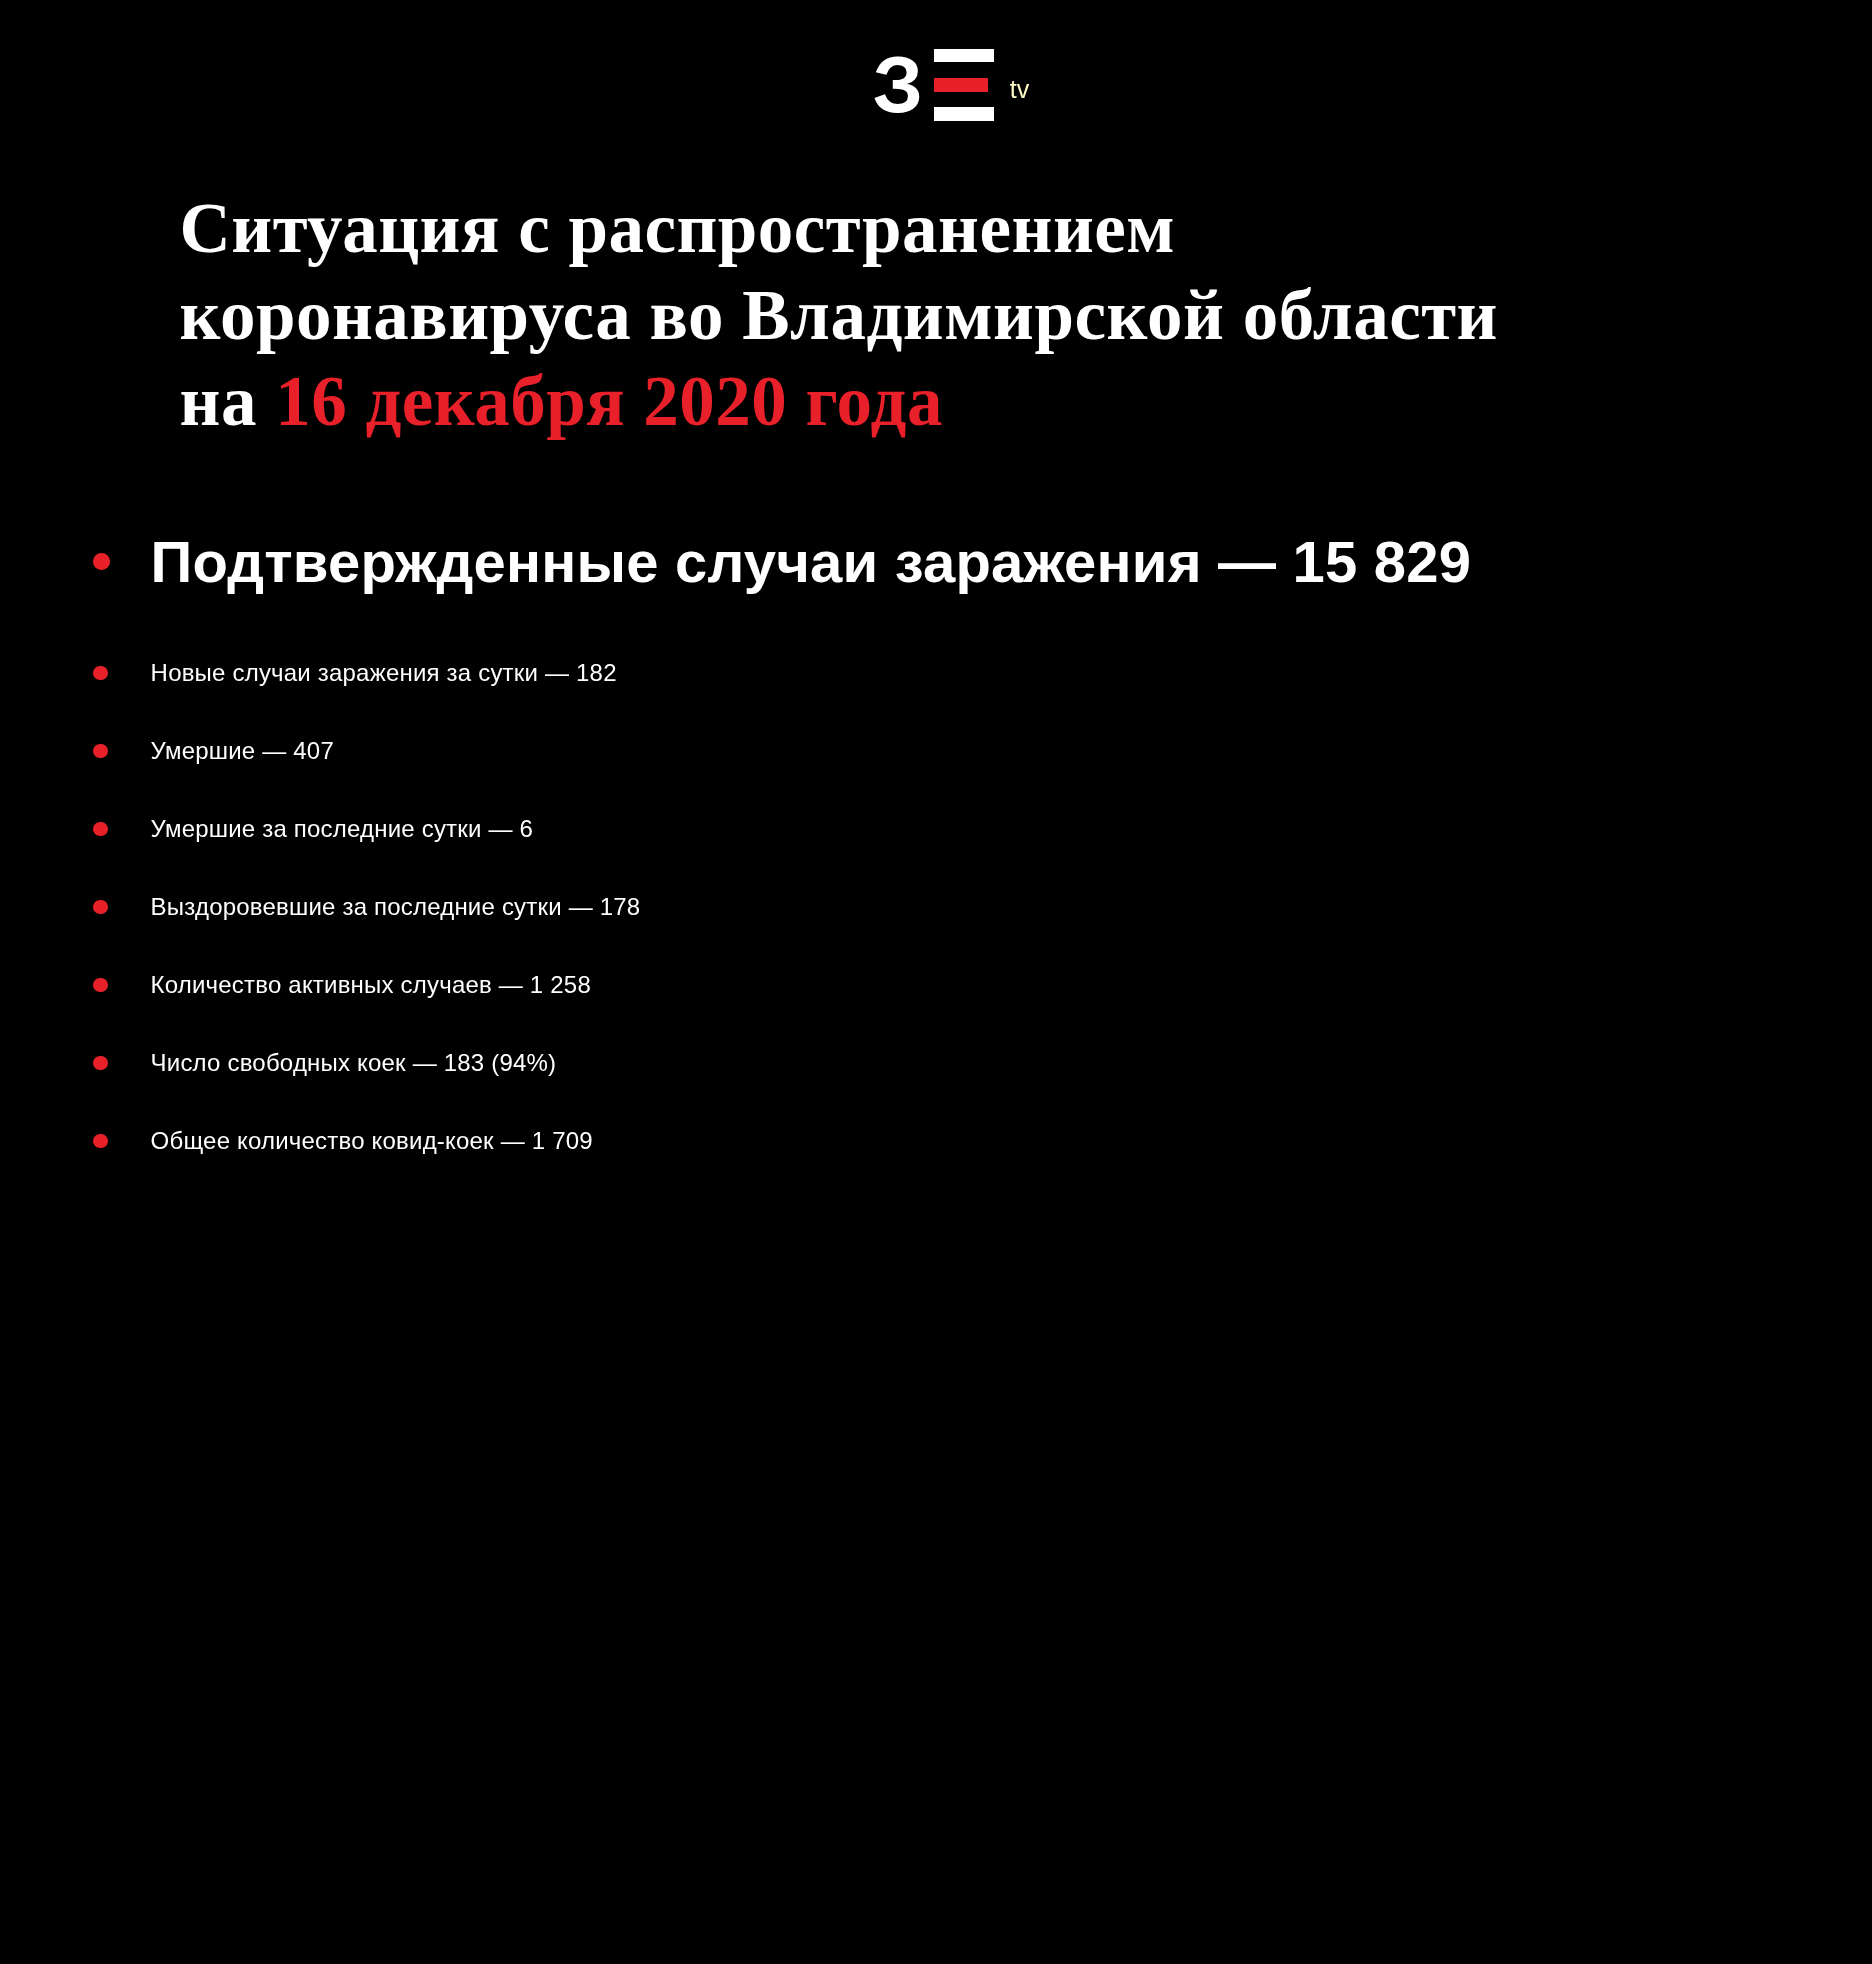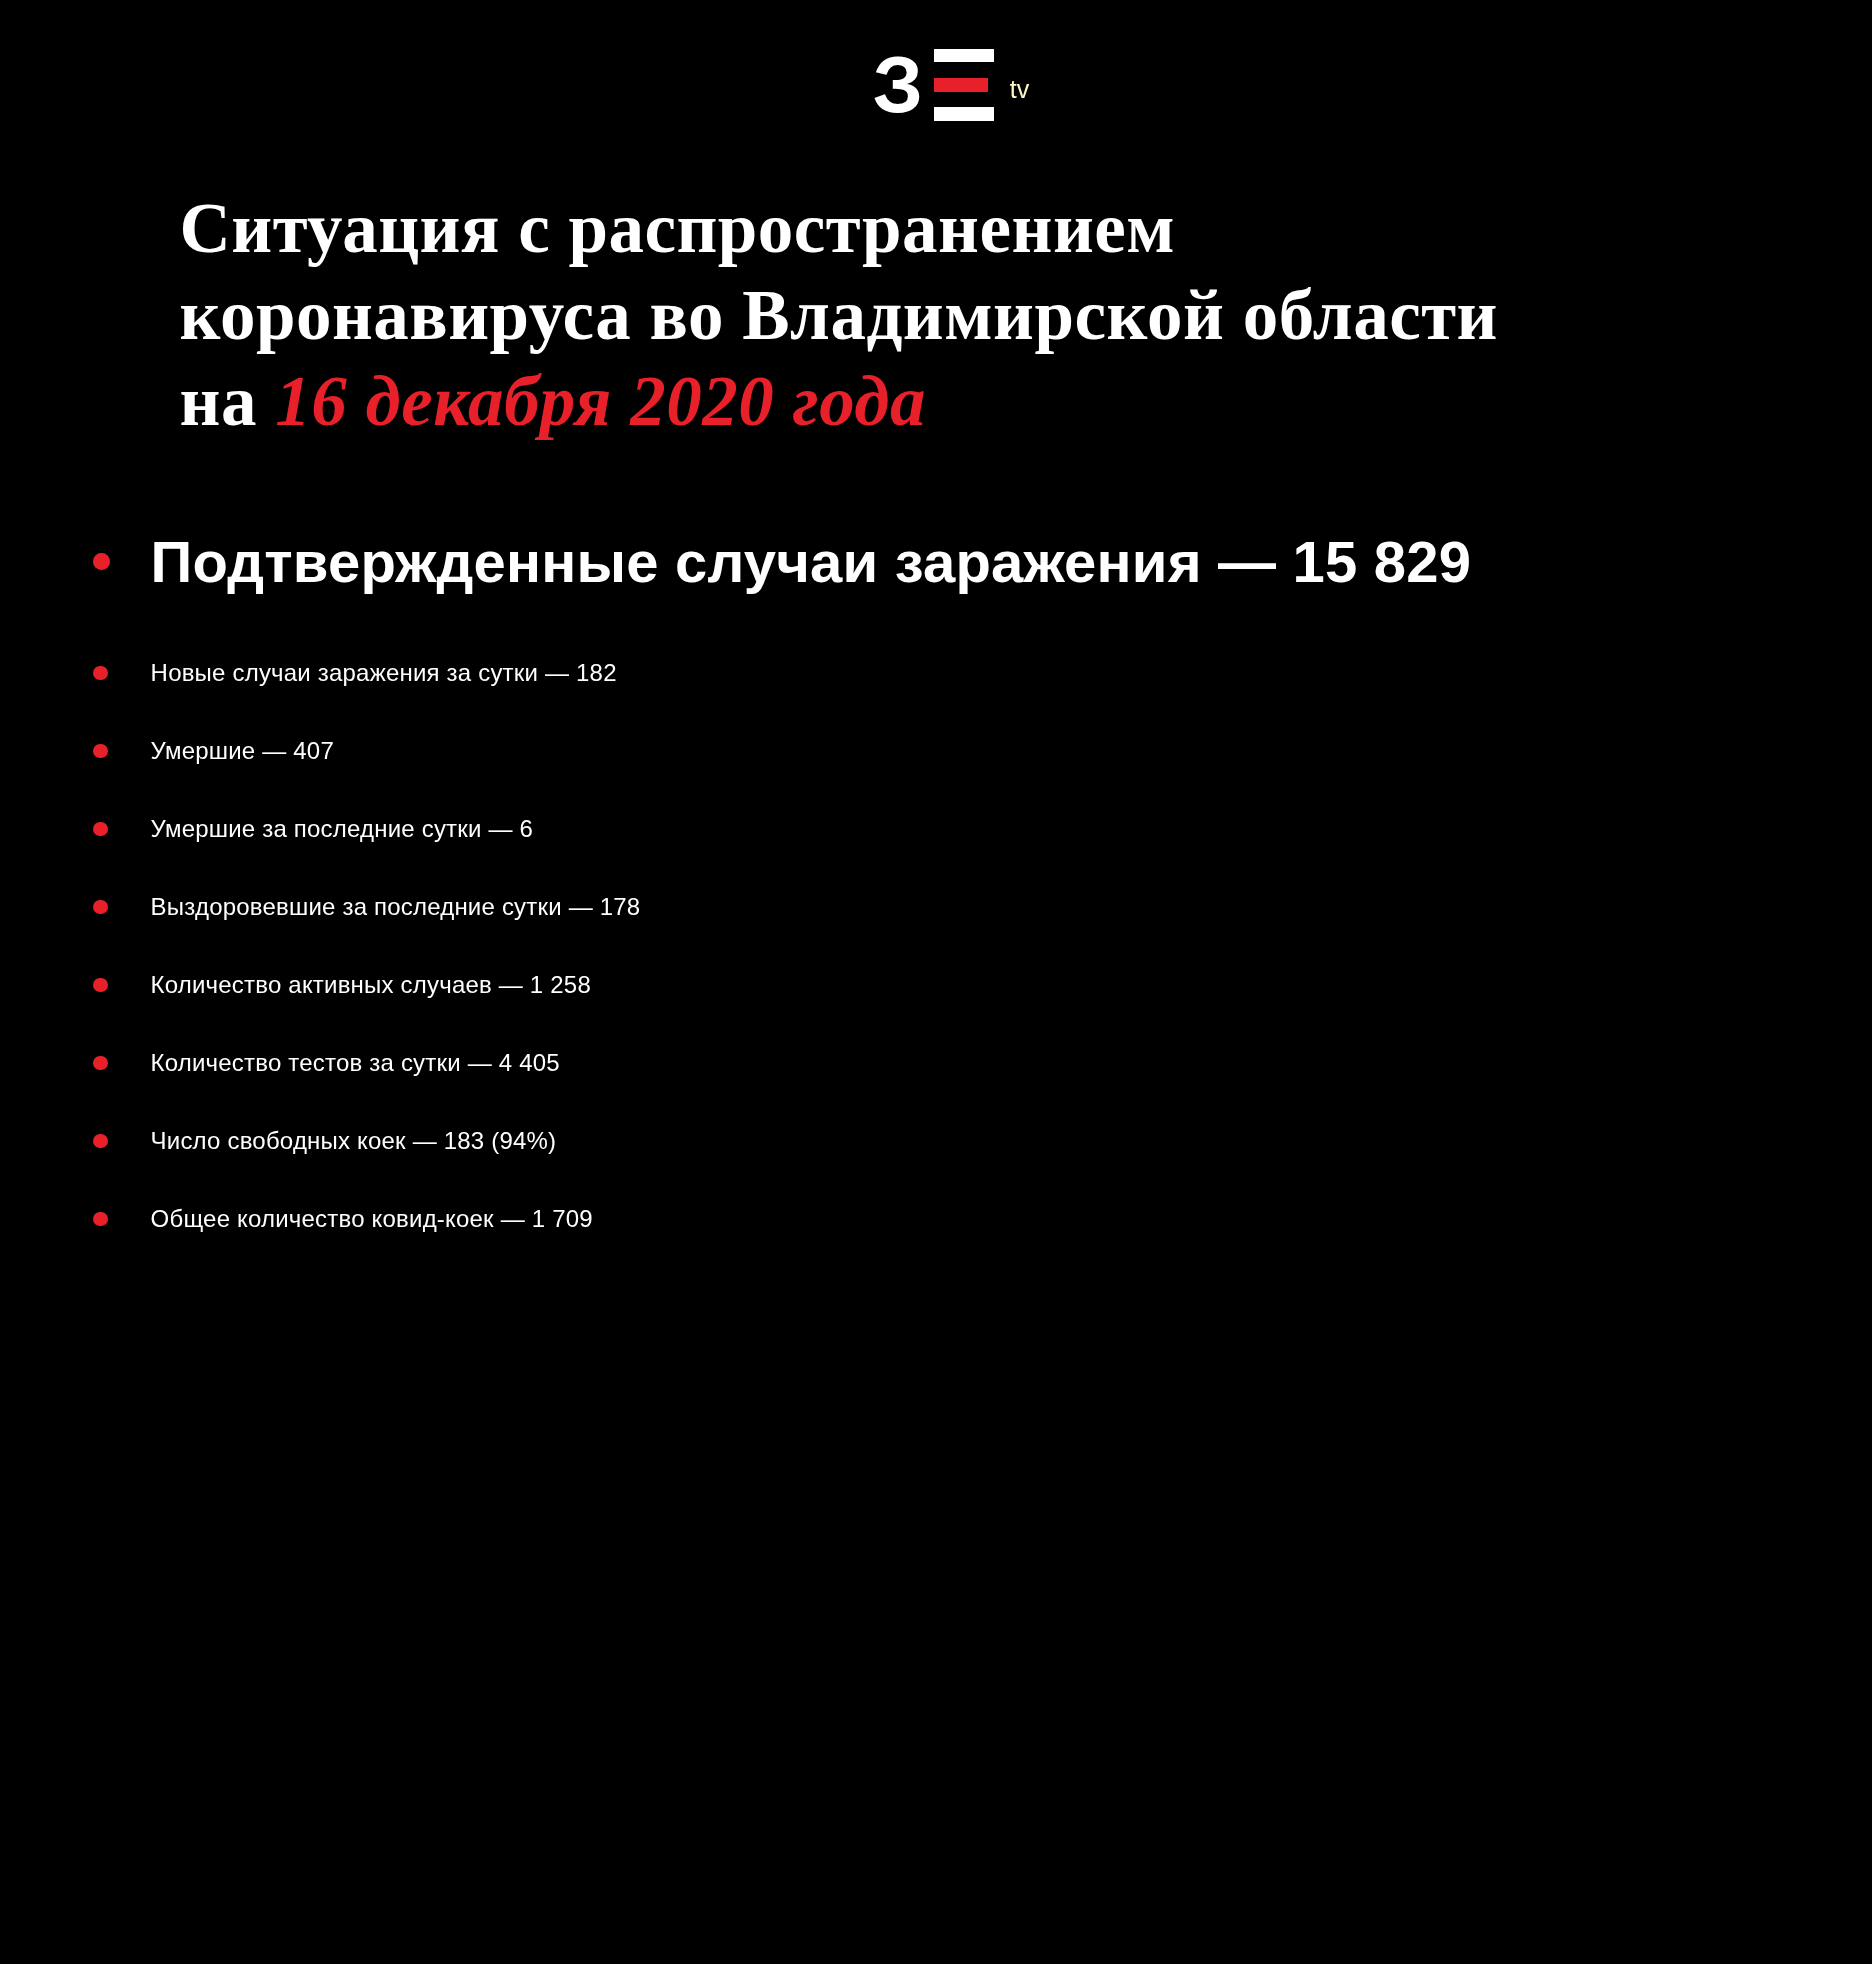--- a/index.html
+++ b/index.html
@@ -71,21 +71,20 @@
     width: 1514px;
     text-align: left;
     font-family: "Liberation Serif", serif;
     font-size: 71px;
     line-height: 1.22;
     color: #ffffff;
     letter-spacing: 0.5px;
   }
   .title .accent {
     color: #e8202a;
-    font-style: italic;
   }
 
   
   .stats {
     margin: 83px 0 0 0;
     padding: 0 0 0 93px;
     list-style: none;
   }
   .stat-row {
     display: flex;
@@ -162,24 +161,20 @@
   <li class="stat-row">
     <span class="bullet"></span>
     <span class="stat-text">Выздоровевшие за последние сутки — 178</span>
   </li>
   <li class="stat-row">
     <span class="bullet"></span>
     <span class="stat-text">Количество активных случаев — 1 258</span>
   </li>
   <li class="stat-row">
     <span class="bullet"></span>
-    <span class="stat-text">Количество тестов за сутки — 4 405</span>
-  </li>
-  <li class="stat-row">
-    <span class="bullet"></span>
     <span class="stat-text">Число свободных коек — 183 (94%)</span>
   </li>
   <li class="stat-row">
     <span class="bullet"></span>
     <span class="stat-text">Общее количество ковид-коек — 1 709</span>
   </li>
 </ul>
 
 
 </body></html>

